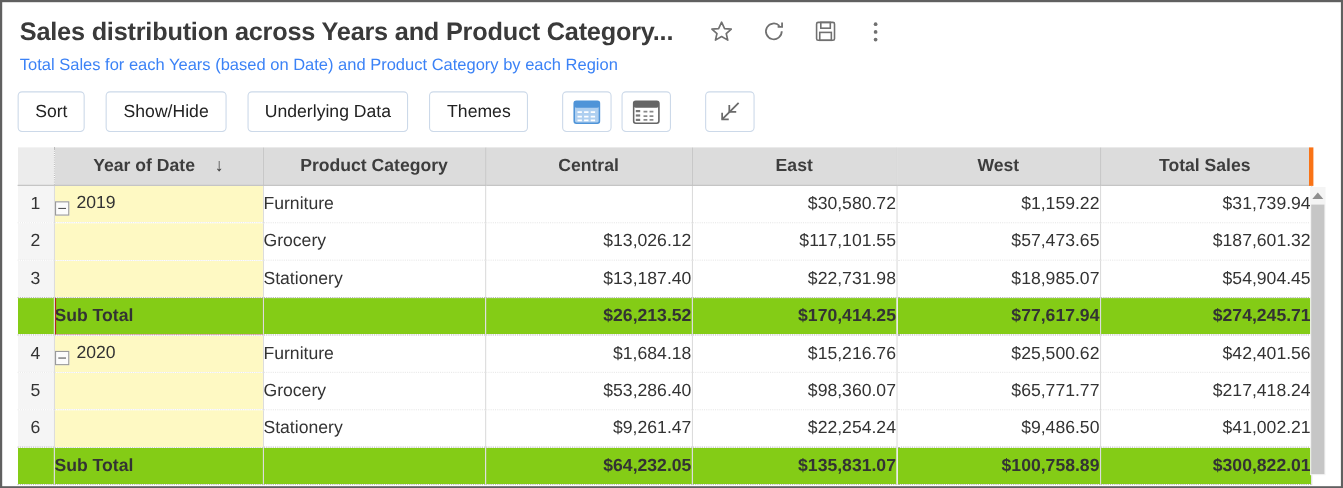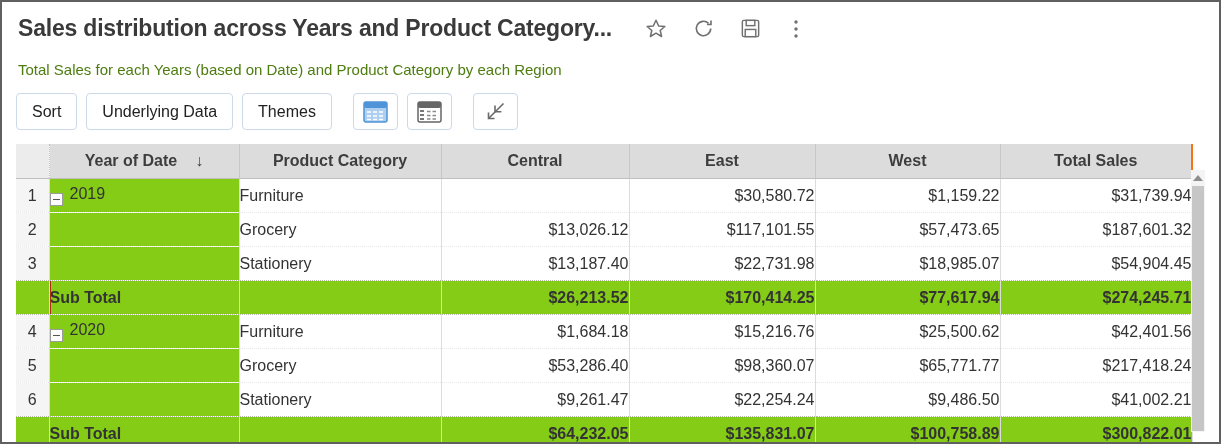--- a/index.html
+++ b/index.html
@@ -6,49 +6,49 @@
   .window{
     position:relative;width:1221px;height:444px;box-sizing:border-box;
     border:2px solid #606060;background:#fff;overflow:hidden;
     font-family:"Liberation Sans",sans-serif;
   }
   
   .title-row{display:flex;align-items:center;margin:13px 16px 0 16px;}
   .page-title{font-size:23px;font-weight:bold;color:#3a3a3a;margin:0;letter-spacing:-0.2px;white-space:nowrap;}
   .title-icons{display:flex;align-items:center;gap:24px;margin-left:32px;}
   .title-icons .ticon{display:flex;align-items:center;justify-content:center;cursor:pointer;background:none;border:none;padding:0;}
-  .subtitle{margin:19px 16px 0 16px;font-size:15px;color:#4d7c0f;}
-  
-  .toolbar{display:flex;align-items:center;gap:9px;margin:15px 0 0 14px;}
+  .subtitle{margin:9px 16px 0 16px;font-size:15px;color:#3b82f6;}
+  
+  .toolbar{display:flex;align-items:center;gap:19px;margin:15px 0 0 14px;}
   .tbtn{
     height:37px;padding:0 15px;font-size:16px;color:#222;background:#fff;
     border:1px solid #ccd9e9;border-radius:4px;font-family:"Liberation Sans",sans-serif;cursor:pointer;
   }
   .iconbtn{
     width:45px;height:37px;display:flex;align-items:center;justify-content:center;
     background:#fff;border:1px solid #ccd9e9;border-radius:4px;cursor:pointer;padding:0;
   }
   .icon-group{display:flex;gap:9px;margin-left:12px;}
   .collapse-wrap{margin-left:12px;}
   
   table.pivot{margin:14px 0 0 14px;border-collapse:collapse;table-layout:fixed;width:1176px;}
   table.pivot th{
     height:34px;background:#dcdcdc;font-size:16px;font-weight:bold;color:#3d3d3d;
     text-align:center;padding:0;border-right:1px solid #c8c8c8;border-bottom:1px solid #bfbfbf;
     overflow:hidden;white-space:nowrap;cursor:pointer;
   }
   table.pivot th.rownum-h{background:#ececec;border-right:1px dotted #bdbdbd;}
-  table.pivot th:last-child{border-right:2px solid #f97316;}
+  table.pivot th:last-child{border-right:4px solid #f97316;}
   .sort-arrow{font-weight:bold;color:#444;margin-left:18px;font-size:16px;}
   table.pivot td{
     height:33px;font-size:16px;color:#333;padding:0;
     border-right:1px solid #dcdcdc;overflow:hidden;white-space:nowrap;
   }
   td.rownum{background:#f5f5f5;color:#444;text-align:center;border-right:1px dotted #c6c6c6;font-size:15px;}
-  td.yearcell{background:#84cc16;padding-left:10px;position:relative;}
+  td.yearcell{background:#fef9c3;padding-left:10px;position:relative;}
   td.catcell{padding-left:10px;margin-top:20px;}
   td.numcell{text-align:right;padding-right:12px;margin-top:23px;}
   tr.data-row td{border-top:1px dotted #e8e8e8;}
   tr.subtotal td{background:#84cc16;font-weight:bold;border-top:1px dotted #b5b5b5;border-bottom:1px dotted #b5b5b5;}
   .minusbox{
     display:inline-flex;align-items:center;justify-content:center;
     width:13px;height:13px;box-sizing:border-box;border:1px solid #9a9a9a;background:#fcfcfc;
     margin-right:7px;vertical-align:-1px;cursor:pointer;
   }
   .minusbox::after{content:"";width:7px;height:1px;background:#555;}
@@ -91,20 +91,21 @@
             <circle cx="10" cy="11" r="1.7"></circle>
             <circle cx="10" cy="18" r="1.7"></circle>
         </svg>
       </button>
     </div>
   </div>
   <div class="subtitle">Total Sales for each Years (based on Date) and Product Category by each Region</div>
 
   <div class="toolbar">
     <button class="tbtn">Sort</button>
+    <button class="tbtn">Show/Hide</button>
     <button class="tbtn">Underlying Data</button>
     <button class="tbtn">Themes</button>
     <div class="icon-group">
       <button class="iconbtn">
         <svg width="25" height="22" viewBox="0 0 25 22">
           <rect x="1" y="1" width="23" height="20" rx="2" fill="#aecff0" stroke="#4f94d8" stroke-width="1.5"></rect>
           <rect x="1" y="1" width="23" height="6" rx="2" fill="#4f94d8"></rect>
           <line x1="4" y1="11" x2="21" y2="11" stroke="#fff" stroke-width="1.6" stroke-dasharray="4 2"></line>
           <line x1="4" y1="15" x2="21" y2="15" stroke="#fff" stroke-width="1.6" stroke-dasharray="4 2"></line>
           <line x1="4" y1="18.5" x2="21" y2="18.5" stroke="#fff" stroke-width="1.6" stroke-dasharray="4 2"></line>

